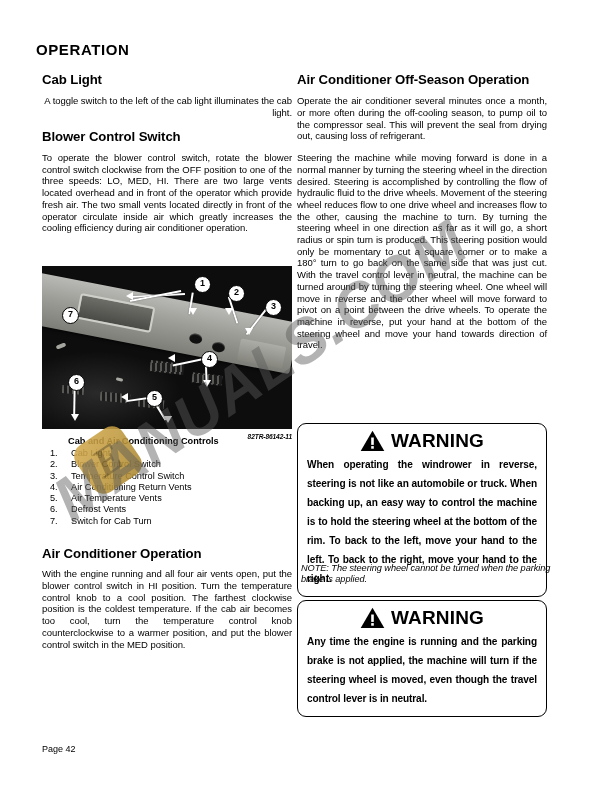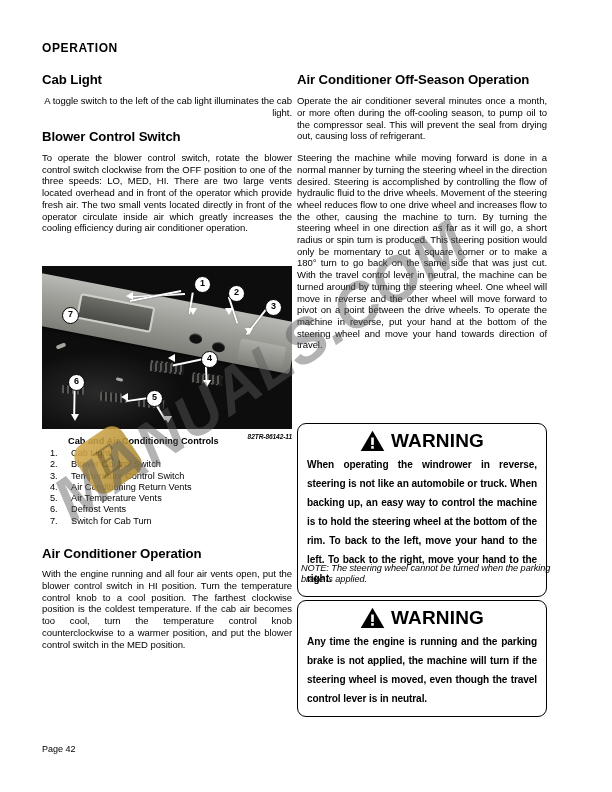--- a/index.html
+++ b/index.html
@@ -19,23 +19,23 @@
   .page {
     position: absolute;
     inset: 0;
     width: 612px;
     height: 792px;
   }
 
   
   .running-head {
     position: absolute;
-    left: 42px;
+    left: 36px;
     top: 41px;
-    font-size: 12px;
+    font-size: 15px;
     font-weight: bold;
     letter-spacing: 0.6px;
     color: #000;
   }
 
   
   .col {
     position: absolute;
     top: 72px;
     width: 250px;

